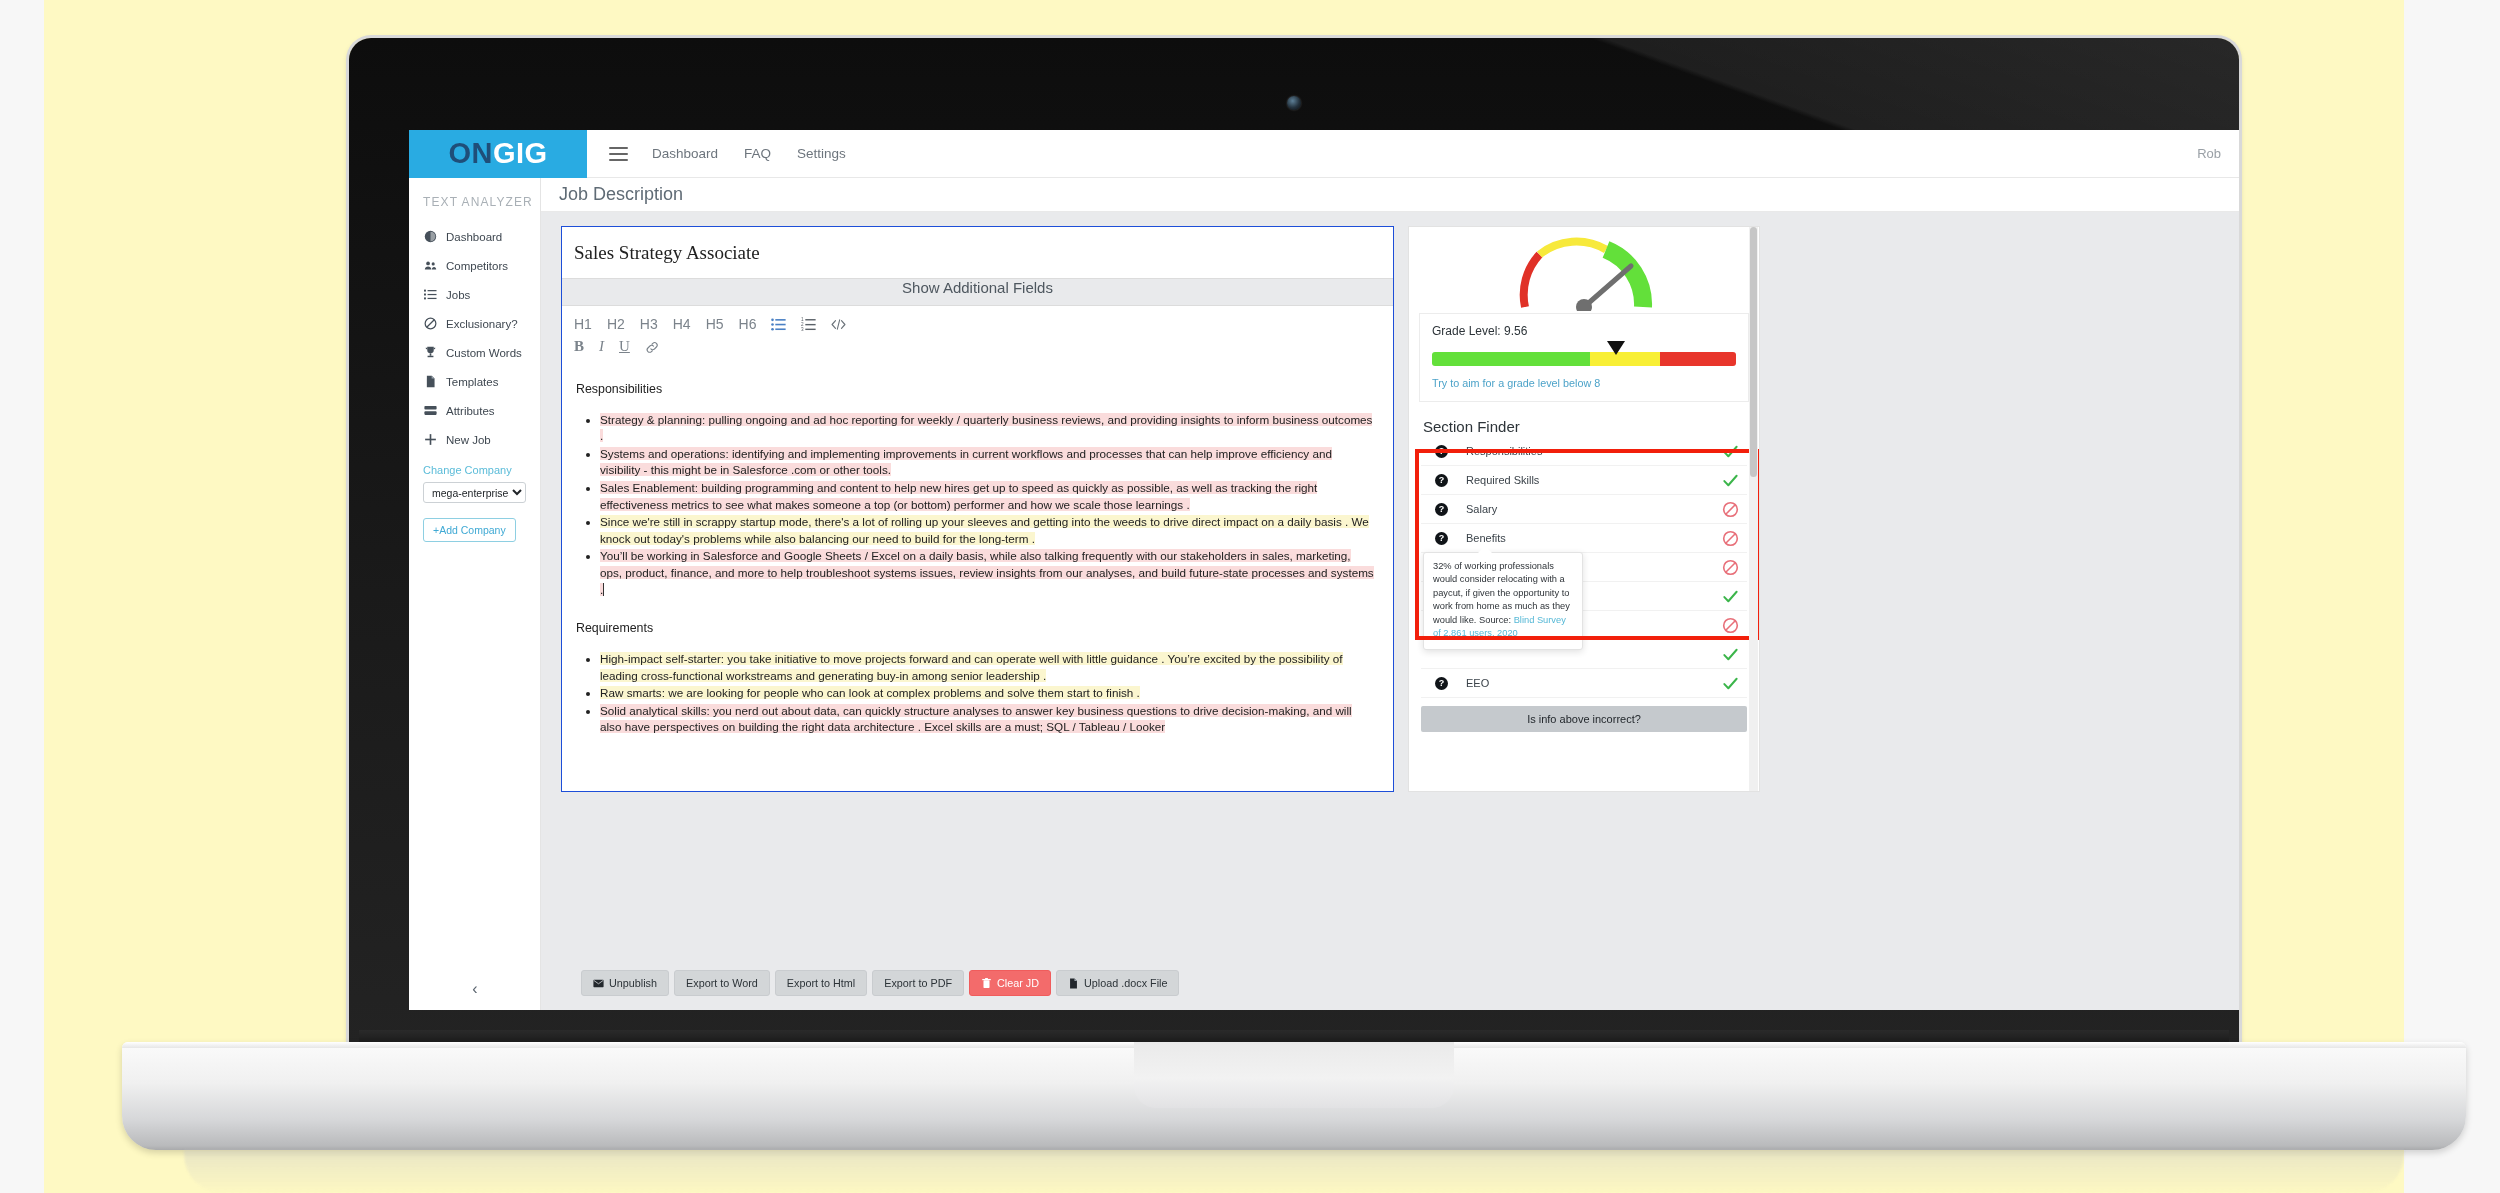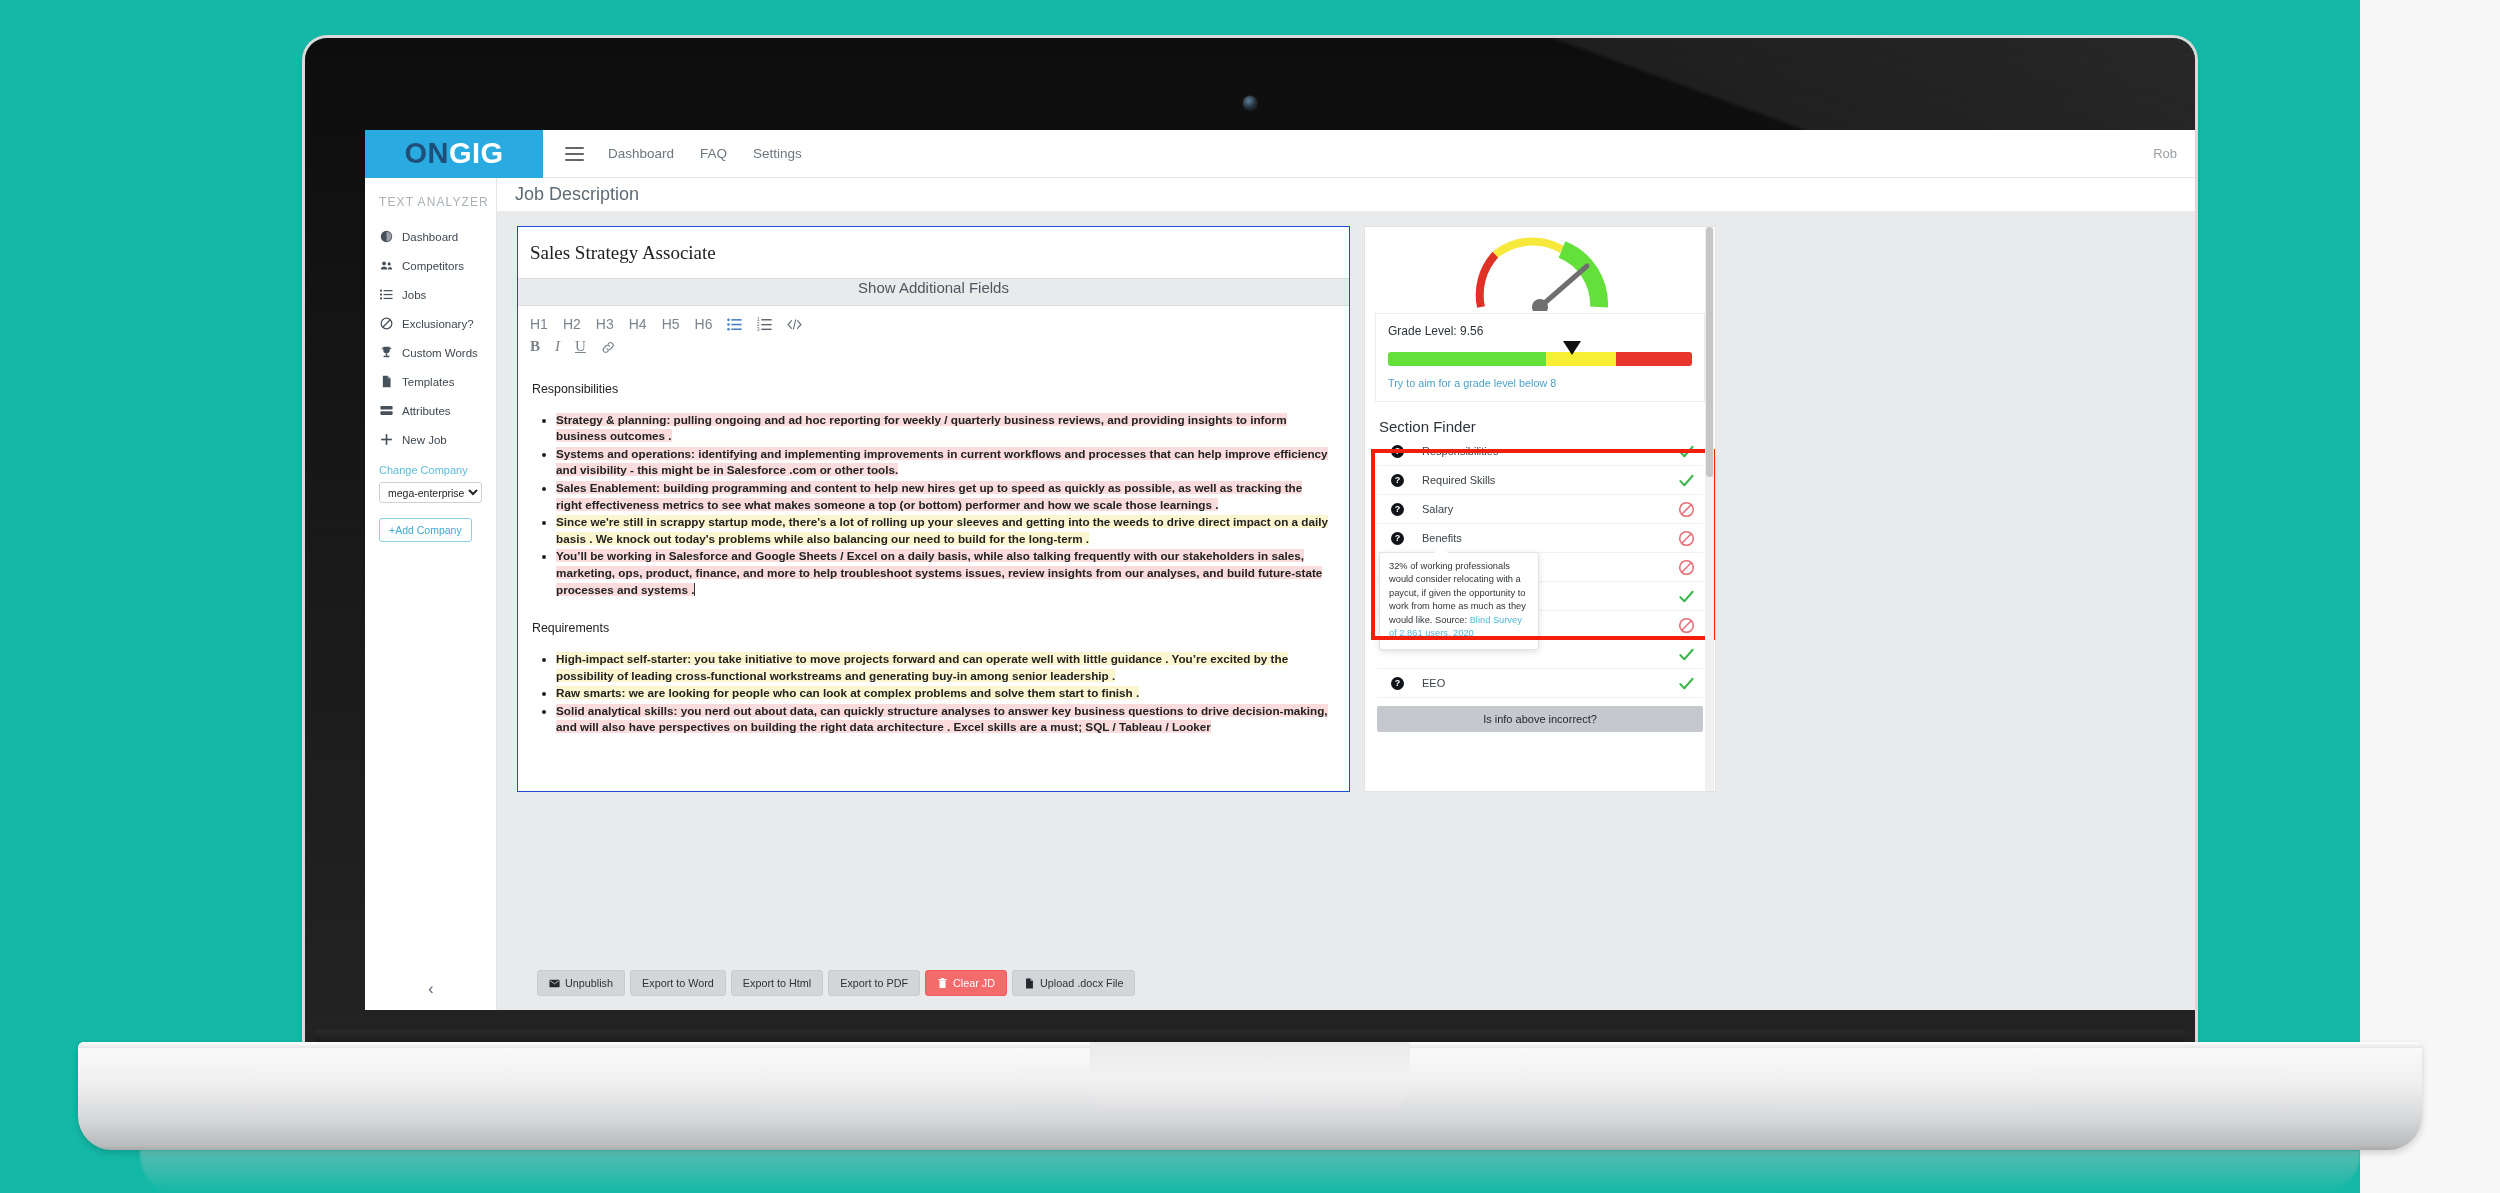--- a/index.html
+++ b/index.html
@@ -4,21 +4,21 @@
 <style>
   * { box-sizing: border-box; margin: 0; padding: 0; }
   html, body {
     width: 2500px; height: 1193px;
     background: #f7f7f7;
     font-family: "Liberation Sans", sans-serif;
     overflow: hidden;
   }
 
   
-  .stage { position: relative; width: 2360px; height: 1193px; background: #14b8a6; }
+  .stage { position: relative; width: 2360px; height: 1193px; background: #fef9c3; margin-left: 44px; }
 
   .laptop-lid {
     position: absolute;
     left: 305px; top: 38px;
     width: 1890px; height: 1010px;
     background: linear-gradient(180deg,#0d0d0d 0%, #1a1a1a 55%, #232323 100%);
     border-radius: 22px 22px 6px 6px;
     box-shadow: 0 0 0 3px #d9d9d9, 0 2px 6px rgba(0,0,0,.25);
     overflow: hidden;
   }
@@ -150,21 +150,21 @@
   .tb-btn.serif { font-family: "Liberation Serif", serif; font-size: 15px; }
   .tb-btn.bold { font-weight: bold; }
   .tb-btn.ital { font-style: italic; }
   .tb-btn.und { text-decoration: underline; }
   .tb-ico { cursor: pointer; display: inline-flex; }
   .tb-ico svg { width: 15px; height: 15px; }
 
   .doc { padding: 6px 18px 0 14px; font-size: 11.7px; line-height: 1.42; color: #222; }
   .doc h3 { font-size: 12.4px; font-weight: normal; color: #222; margin: 10px 0 13px 0; }
   .doc ul { list-style: disc; padding-left: 24px; }
-  .doc li { margin-bottom: 1px; font-weight: bold; }
+  .doc li { margin-bottom: 1px; }
   .hl-pink { background: #fadcdc; }
   .hl-yellow { background: #fbf6cf; }
   .caret { border-right: 1px solid #333; }
 
   .action-bar {
     position: absolute; left: 20px; bottom: 14px; display: flex; gap: 5px; align-items: center;
   }
   .act {
     background: #d3d6d8; color: #2c3338; font-size: 10.8px;
     padding: 6px 11px; border-radius: 3px; cursor: pointer;

